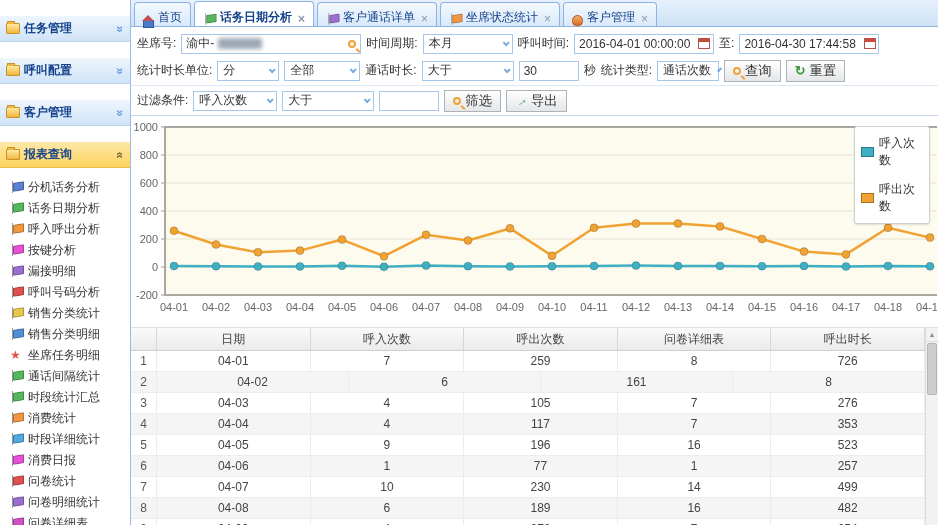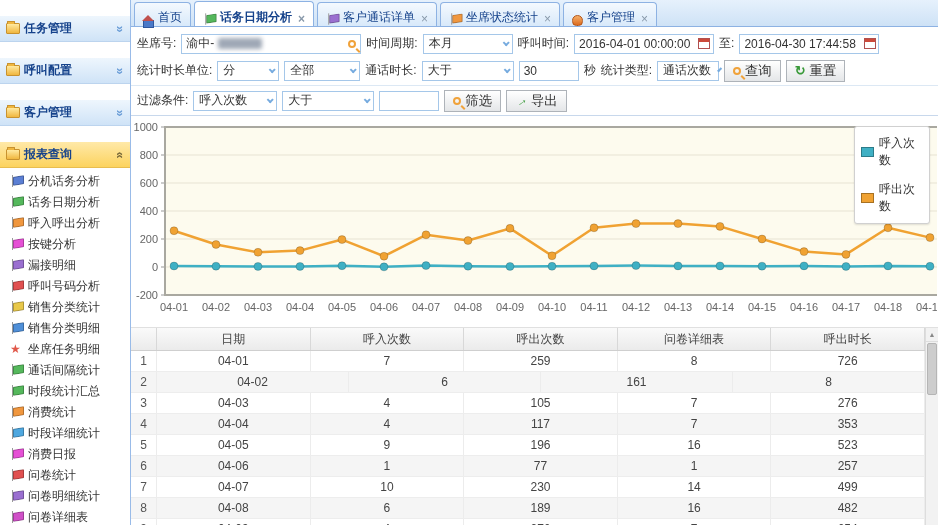--- a/index.html
+++ b/index.html
@@ -25,21 +25,21 @@
     color:#15428b; font-weight:bold; cursor:pointer;margin-top:16px;
   }
   .sb-section.expanded { background:linear-gradient(#ffe9a8,#fcd35f); border-bottom:1px solid #e8bd50; }
   .sb-section .spacer { flex:1; }
   .chev-dbl { font-weight:bold; color:#6d9fd8; display:inline-block; transform:rotate(90deg); font-size:12px; }
   .chev-dbl.down::before { content:"»"; }
   .chev-dbl.up::before { content:"«"; }
   .sb-section.expanded .chev-dbl { color:#7a6a3a; }
   .folder-icon { width:14px; height:11px; position:relative; background:linear-gradient(#ffe9a0,#f0b73f); border:1px solid #c8922f; border-radius:1px; flex:0 0 14px; }
   .folder-icon::before { content:""; position:absolute; left:0; top:-3px; width:6px; height:2px; background:#f0b73f; border:1px solid #c8922f; border-bottom:none; border-radius:1px 1px 0 0; }
-  .sb-menu { flex:1; overflow:hidden; padding-top:3px; }
+  .sb-menu { flex:1; overflow:hidden; padding-top:9px; }
   .mi { height:21px; display:flex; align-items:center; gap:5px; padding-left:10px; cursor:pointer; color:#333; white-space:nowrap; }
   .flag-icon { position:relative; width:13px; height:13px; flex:0 0 13px; }
   .flag-icon::before { content:""; position:absolute; left:3px; top:1px; width:9px; height:7px; background:var(--c,#888); border:1px solid rgba(0,0,0,.25); transform:skewY(-8deg); border-radius:1px; }
   .flag-icon::after { content:""; position:absolute; left:2px; top:0; width:1px; height:12px; background:#999; }
   .star-icon { width:13px; flex:0 0 13px; color:#e0584a; font-size:12px; line-height:13px; }
   .star-icon::before { content:"★"; }
 
   
   .main { flex:1; display:flex; flex-direction:column; overflow:hidden; background:#fff; }
 

